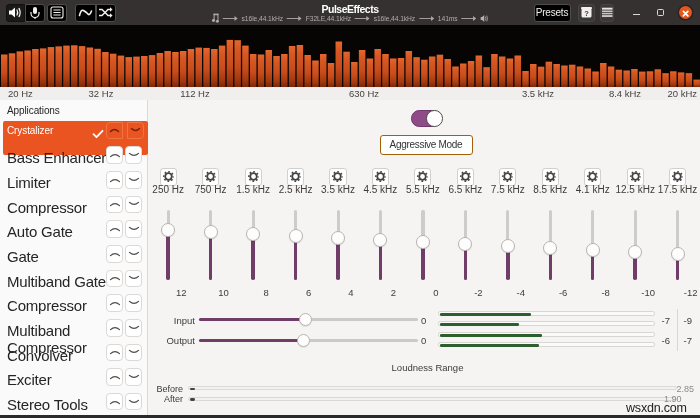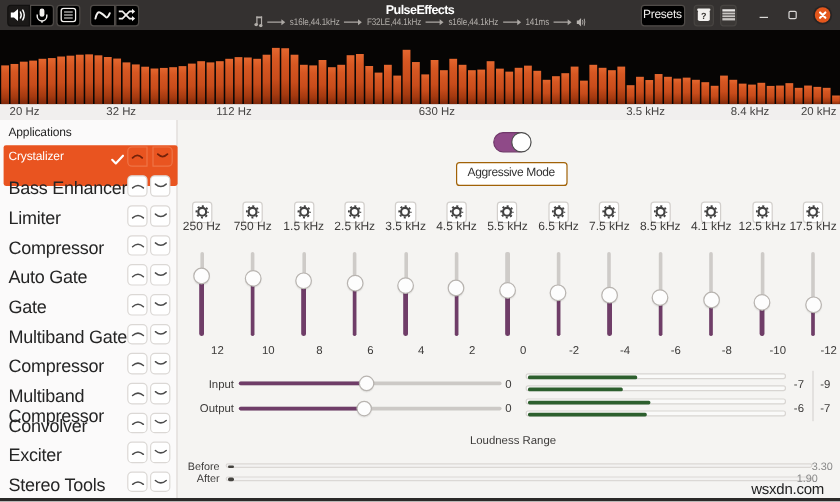--- a/index.html
+++ b/index.html
@@ -576,16 +576,16 @@
 
 <div class="abs" style="left:155px;top:361.5px;width:545px;text-align:center;font-size:9.5px;color:#3d3b3a">Loudness Range</div>
 <div class="hlabel" style="left:120px;top:383.5px;width:63px;text-align:right;font-size:9px">Before</div>
 <div class="hlabel" style="left:120px;top:394px;width:63px;text-align:right;font-size:9px">After</div>
 <div class="pbar" style="top:386px">
     <div class="pfill"></div>
   </div>
 <div class="pbar" style="top:396.5px">
     <div class="pfill"></div>
   </div>
-<div class="hlabel" style="left:664px;top:383.5px;width:30px;text-align:right;font-size:9px;color:#8a8a8a">3.30</div>
+<div class="hlabel" style="left:664px;top:383.5px;width:30px;text-align:right;font-size:9px;color:#8a8a8a">2.85</div>
 <div class="hlabel" style="left:664px;top:394px;width:30px;font-size:9px;color:#8a8a8a">1.90</div>
 
 <div class="abs" style="left:626px;top:400.5px;font-size:12.5px;letter-spacing:-0.2px;color:#222">wsxdn.com</div>
 <div class="abs" style="left:0;top:415px;width:700px;height:3px;background:#2b2a29"></div>
 </body></html>

